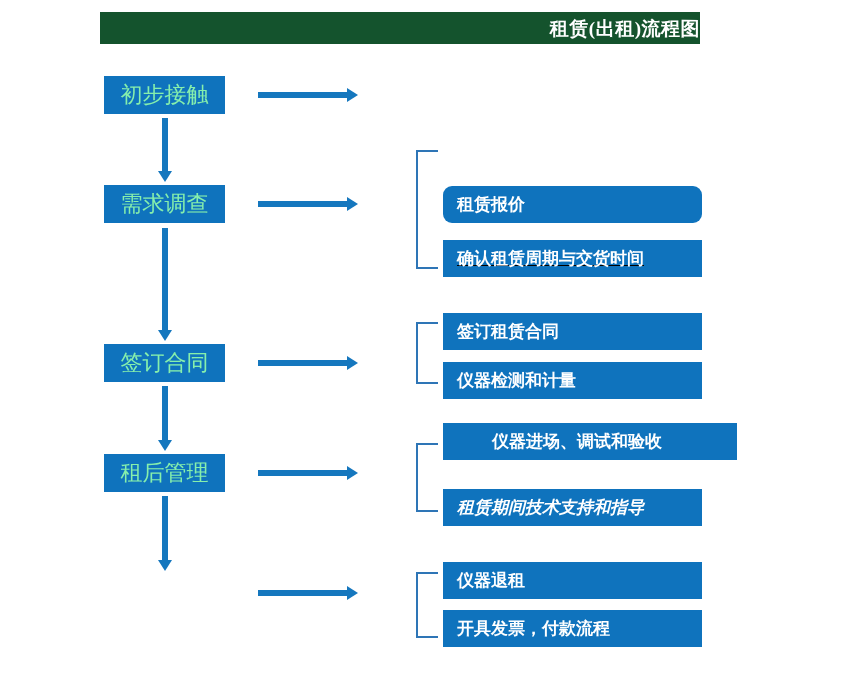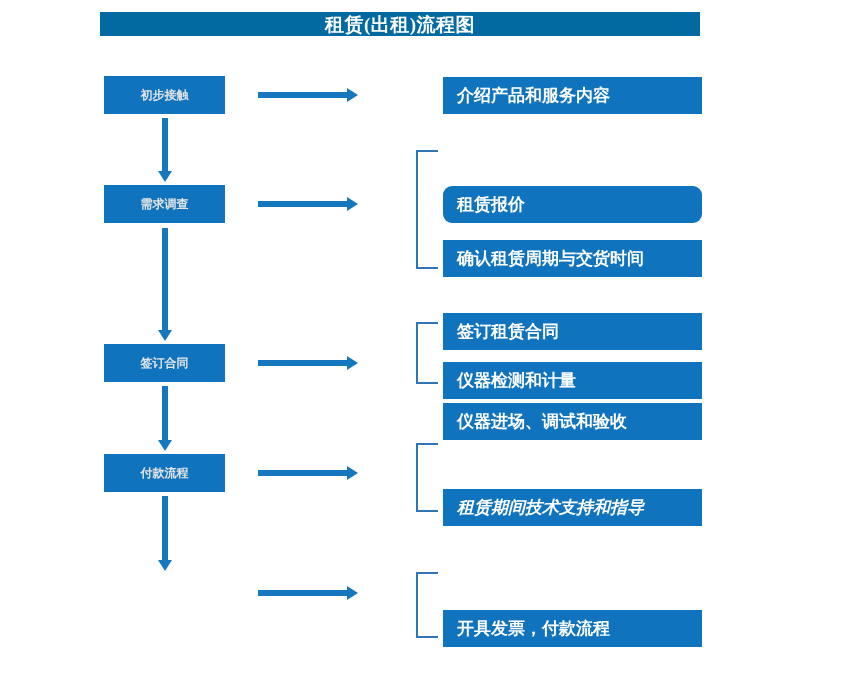--- a/index.html
+++ b/index.html
@@ -15,25 +15,25 @@
     font-family: "Liberation Serif", "DejaVu Serif", serif;
     overflow: hidden;
   }
 
   
   .title-bar {
     position: absolute;
     left: 100px;
     top: 12px;
     width: 600px;
-    height: 24px;
-    background: #0369a1;
+    height: 32px;
+    background: #14532d;
     display: flex;
     align-items: center;
-    justify-content: center;
+    justify-content: flex-end;
   }
   .title-bar .title-text {
     color: #ffffff;
     font-size: 19px;
     font-weight: bold;
     letter-spacing: 0.5px;
     line-height: 1;
   }
 
   
@@ -41,23 +41,23 @@
     position: absolute;
     left: 104px;
     width: 121px;
     height: 38px;
     background: #0f73bd;
     display: flex;
     align-items: center;
     justify-content: center;
   }
   .stage-box .stage-label {
-    color: #e5e5e5;
-    font-size: 12px;
-    font-weight: bold;
+    color: #86efac;
+    font-size: 22px;
+    font-weight: normal;
     line-height: 1;
     white-space: nowrap;
   }
 
   
   .detail-box {
     position: absolute;
     left: 443px;
     width: 259px;
     height: 37px;
@@ -145,21 +145,21 @@
   <div class="stage-box" style="top:76px;">
     <span class="stage-label">初步接触</span>
   </div>
   <div class="stage-box" style="top:344px;">
     <span class="stage-label">签订合同</span>
   </div>
   <div class="stage-box" style="top:185px;">
     <span class="stage-label">需求调查</span>
   </div>
   <div class="stage-box" style="top:454px;">
-    <span class="stage-label">付款流程</span>
+    <span class="stage-label">租后管理</span>
   </div>
 
   <div class="v-arrow" style="top:118px; height:64px;">
     <div class="shaft" style="height:53px;"></div>
     <div class="head" style="top:53px;"></div>
   </div>
   <div class="v-arrow" style="top:228px; height:113px;">
     <div class="shaft" style="height:102px;"></div>
     <div class="head" style="top:102px;"></div>
   </div>
@@ -191,38 +191,38 @@
   <div class="h-arrow" style="top:586px;">
     <div class="shaft"></div>
       <div class="head"></div>
   </div>
 
   <div class="bracket" style="top:150px; height:115px;"></div>
   <div class="bracket" style="top:322px; height:58px;"></div>
   <div class="bracket" style="top:443px; height:65px;"></div>
   <div class="bracket" style="top:572px; height:62px;"></div>
 
-  <div class="detail-box" style="top:77px;">
-    <span class="detail-label">介绍产品和服务内容</span>
-  </div>
   <div class="detail-box" style="top:186px;border-radius:9px;">
     <span class="detail-label">租赁报价</span>
   </div>
-  <div class="detail-box" style="top:240px;">
+  <div class="detail-box" style="top:240px;text-decoration:underline;">
     <span class="detail-label">确认租赁周期与交货时间</span>
   </div>
   <div class="detail-box" style="top:362px;">
     <span class="detail-label">仪器检测和计量</span>
   </div>
   <div class="detail-box" style="top:313px;">
     <span class="detail-label">签订租赁合同</span>
   </div>
-  <div class="detail-box" style="top:403px;">
+  <div class="detail-box" style="top:423px;padding-left:35px;">
     <span class="detail-label">仪器进场、调试和验收</span>
   </div>
   <div class="detail-box" style="top:489px;font-style:italic;">
     <span class="detail-label">租赁期间技术支持和指导</span>
   </div>
+  <div class="detail-box" style="top:562px;">
+    <span class="detail-label">仪器退租</span>
+  </div>
   <div class="detail-box" style="top:610px;">
     <span class="detail-label">开具发票，付款流程</span>
   </div>
 
 </div>
 
 </body></html>

